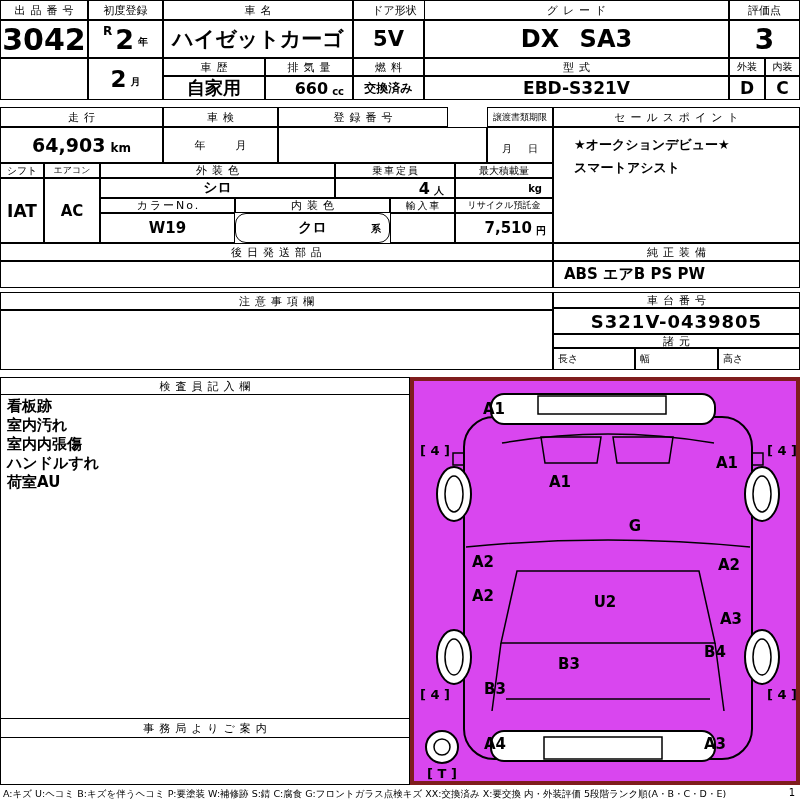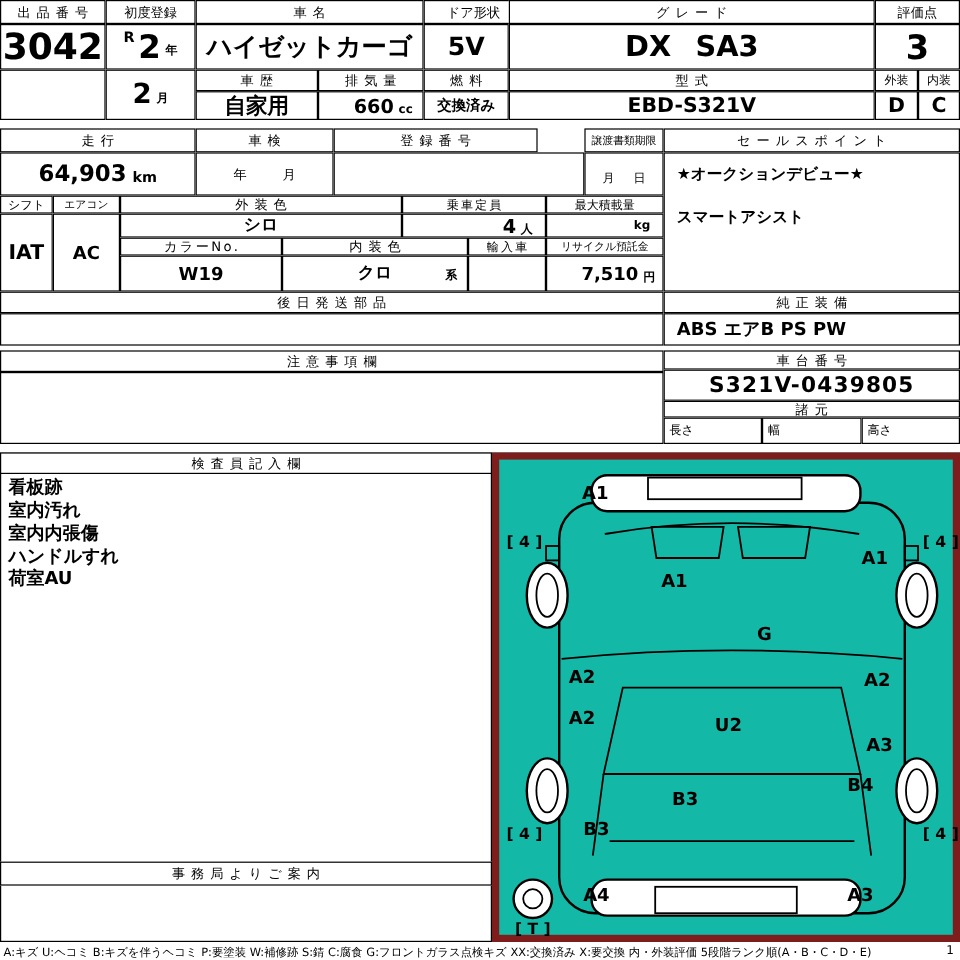--- a/index.html
+++ b/index.html
@@ -13,27 +13,27 @@
   .sp{letter-spacing:0.45em;padding-left:0.45em;}
   .sp2{letter-spacing:0.18em;padding-left:0.18em;}
   .b{font-weight:bold;}
   .left{justify-content:flex-start;}
   .right{justify-content:flex-end;}
   .col{flex-direction:column;align-items:flex-start;justify-content:flex-start;}
   .unit{font-size:10px;font-weight:bold;margin-left:4px;position:relative;top:3px;}
   .unit12{font-size:12px;font-weight:bold;margin-left:5px;position:relative;top:3px;}
   #insp-notes{position:absolute;left:7px;top:397px;font-size:15px;font-weight:bold;line-height:19px;}
   #diagram{position:absolute;left:410px;top:377px;width:390px;height:408px;box-sizing:border-box;
-           border:6px solid #7f1d1d;background:#14b8a6;}
+           border:4px solid #7f1d1d;background:#d946ef;}
   #diagram svg{position:absolute;left:0;top:0;}
   .dlabel{position:absolute;transform:translate(-50%,-50%);font-weight:bold;font-size:15px;white-space:nowrap;}
   .dlabel.bracket{font-size:13px;}
   #footer-legend{position:absolute;left:3px;top:788px;font-size:9.5px;white-space:nowrap;}
   #footer-page{position:absolute;right:5px;top:787px;font-size:10px;}
-  .rel{position:relative;}
+  .rel{position:relative;border-radius:11px;}
   .suffix-right{position:absolute;right:8px;top:50%;transform:translateY(-40%);font-size:10px;font-weight:bold;}
 </style>
 </head>
 <body>
 
 <div id="sheet">
 
   <div class="cell lbl sp" style="left:0;top:0;width:88px;height:20px">出品番号</div>
   <div class="cell b" style="left:0;top:20px;width:88px;height:38px;font-size:30px">3042</div>
   <div class="cell" style="left:0;top:58px;width:88px;height:42px"></div>
@@ -96,21 +96,21 @@
   <div class="cell lbl sp" style="left:278px;top:107px;width:170px;height:20px">登録番号</div>
   <div class="cell" style="left:278px;top:127px;width:209px;height:36px"></div>
 
   <div class="cell lbl9" style="left:487px;top:107px;width:66px;height:20px">譲渡書類期限</div>
   <div class="cell" style="left:487px;top:127px;width:66px;height:36px;gap:16px;font-size:10px;align-items:flex-end;padding-bottom:6px">
     <span>月</span>
     <span>日</span>
   </div>
 
   <div class="cell lbl sp" style="left:553px;top:107px;width:247px;height:20px">セールスポイント</div>
-  <div class="cell col" style="left:553px;top:127px;width:247px;height:116px;padding:8px 10px;gap:18px;font-size:13px;font-weight:bold">
+  <div class="cell col" style="left:553px;top:127px;width:247px;height:116px;padding:8px 20px;gap:5px;font-size:13px;font-weight:bold">
     <div>★オークションデビュー★</div>
     <div>スマートアシスト</div>
   </div>
 
   <div class="cell lbl10" style="left:0;top:163px;width:44px;height:15px">シフト</div>
   <div class="cell lbl9" style="left:44px;top:163px;width:56px;height:15px">エアコン</div>
   <div class="cell b" style="left:0;top:178px;width:44px;height:65px;font-size:17px">IAT</div>
   <div class="cell b" style="left:44px;top:178px;width:56px;height:65px;font-size:15px">AC</div>
 
   <div class="cell lbl sp" style="left:100px;top:163px;width:235px;height:15px">外装色</div>

